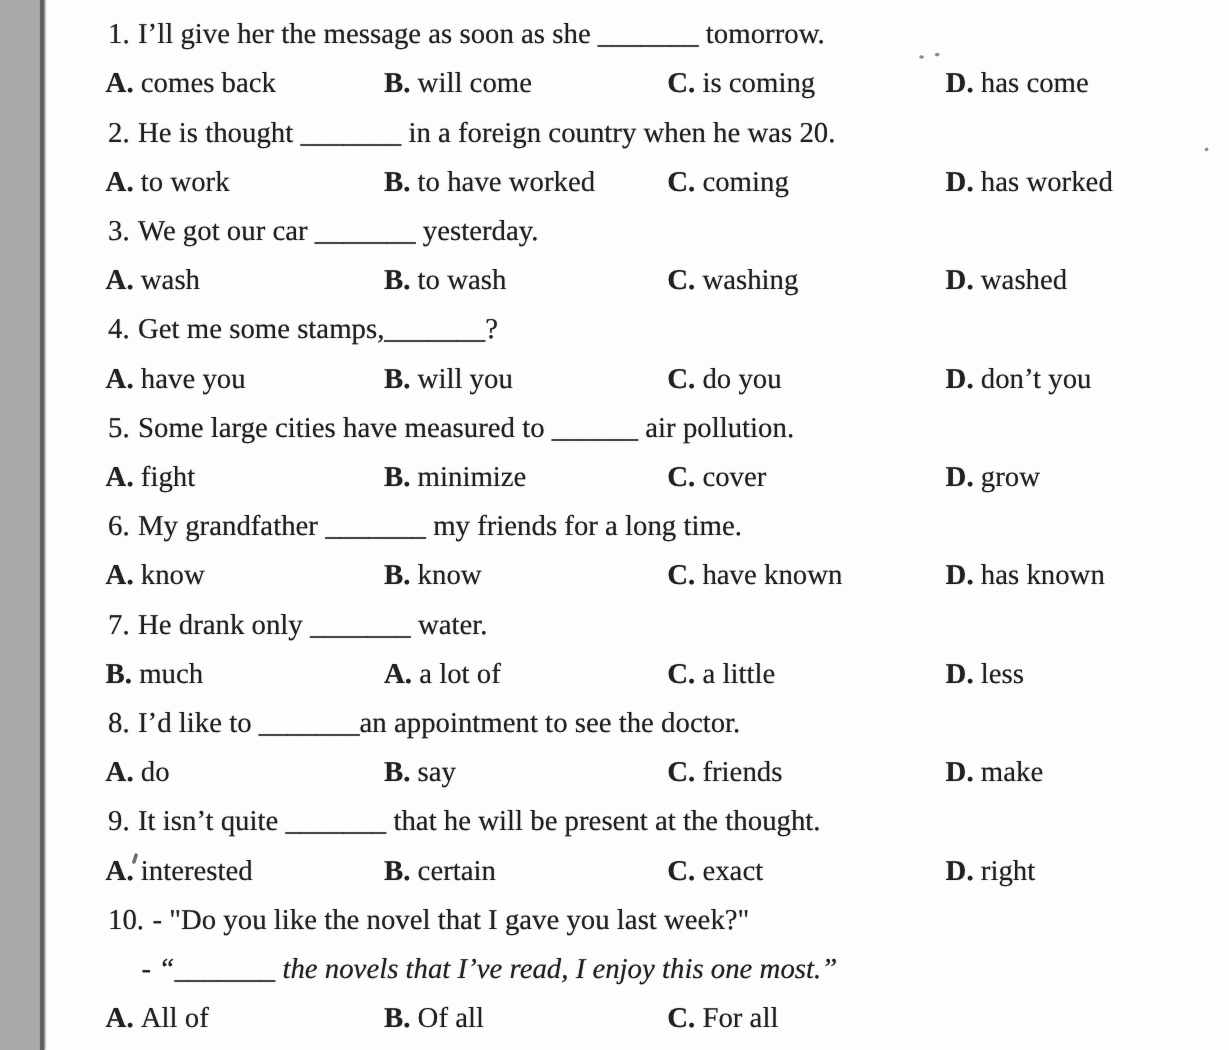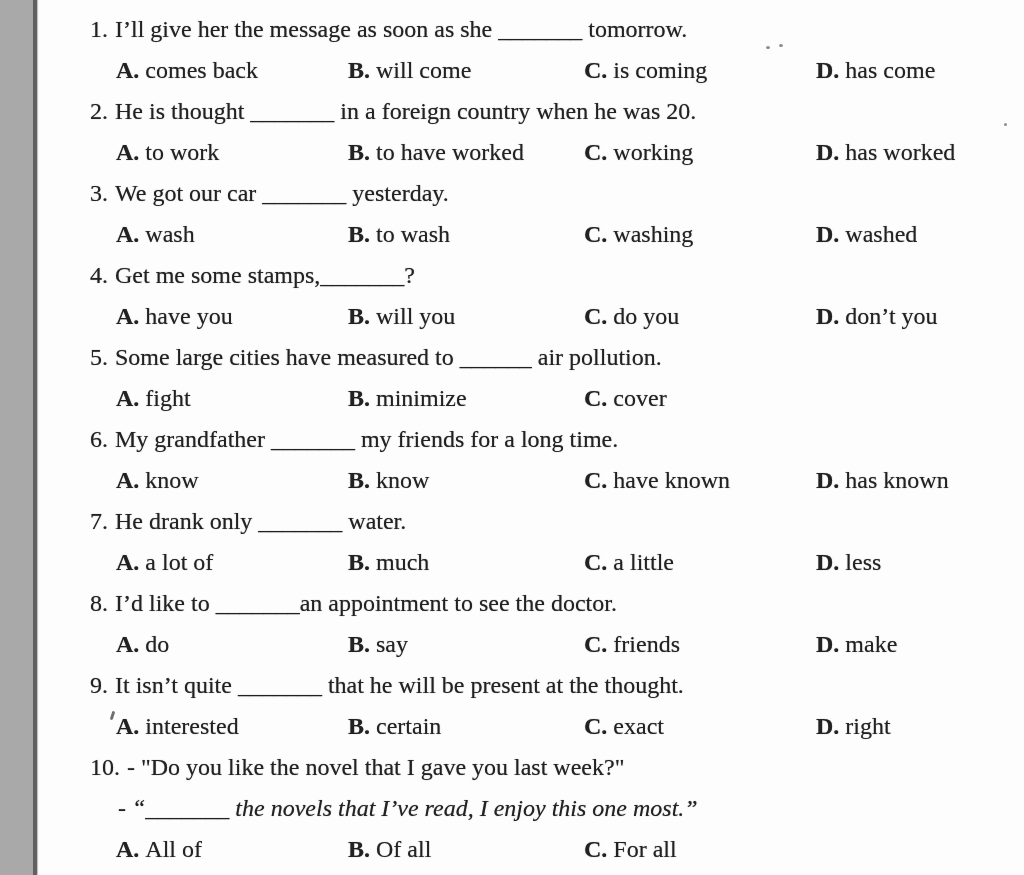--- a/index.html
+++ b/index.html
@@ -47,21 +47,21 @@
     white-space: nowrap;
     text-shadow: 0 0 1px rgba(25,25,25,0.55);
     font-style: italic;
   }
   .qnum {
     margin-right: 7px;
   }
   .opts {
     display: grid;
     grid-template-columns: 232px 236px 232px 1fr;
-    padding-left: 116px;
+    padding-left: 88px;
     white-space: nowrap;
   }
   .opt {
     text-shadow: 0 0 1px rgba(25,25,25,0.5);
   }
   .ol {
     font-weight: bold;
     margin-right: 6px;
   }
   
@@ -100,21 +100,21 @@
       </div>
     </div>
 
     <div class="q">
       <div class="stem">
         <span class="qnum">2.</span><span class="qtext">He is thought _______ in a foreign country when he was 20.</span>
       </div>
       <div class="opts">
         <span class="opt"><span class="ol">A.</span><span>to work</span></span>
         <span class="opt"><span class="ol">B.</span><span>to have worked</span></span>
-        <span class="opt"><span class="ol">C.</span><span>working</span></span>
+        <span class="opt"><span class="ol">C.</span><span>coming</span></span>
         <span class="opt"><span class="ol">D.</span><span>has worked</span></span>
       </div>
     </div>
 
     <div class="q">
       <div class="stem">
         <span class="qnum">3.</span><span class="qtext">We got our car _______ yesterday.</span>
       </div>
       <div class="opts">
         <span class="opt"><span class="ol">A.</span><span>wash</span></span>
@@ -137,42 +137,43 @@
     </div>
 
     <div class="q">
       <div class="stem">
         <span class="qnum">5.</span><span class="qtext">Some large cities have measured to ______ air pollution.</span>
       </div>
       <div class="opts">
         <span class="opt"><span class="ol">A.</span><span>fight</span></span>
         <span class="opt"><span class="ol">B.</span><span>minimize</span></span>
         <span class="opt"><span class="ol">C.</span><span>cover</span></span>
+        <span class="opt"><span class="ol">D.</span><span>grow</span></span>
       </div>
     </div>
 
     <div class="q">
       <div class="stem">
         <span class="qnum">6.</span><span class="qtext">My grandfather _______ my friends for a long time.</span>
       </div>
       <div class="opts">
         <span class="opt"><span class="ol">A.</span><span>know</span></span>
         <span class="opt"><span class="ol">B.</span><span>know</span></span>
         <span class="opt"><span class="ol">C.</span><span>have known</span></span>
         <span class="opt"><span class="ol">D.</span><span>has known</span></span>
       </div>
     </div>
 
     <div class="q">
       <div class="stem">
         <span class="qnum">7.</span><span class="qtext">He drank only _______ water.</span>
       </div>
       <div class="opts">
+        <span class="opt"><span class="ol">B.</span><span>much</span></span>
         <span class="opt"><span class="ol">A.</span><span>a lot of</span></span>
-        <span class="opt"><span class="ol">B.</span><span>much</span></span>
         <span class="opt"><span class="ol">C.</span><span>a little</span></span>
         <span class="opt"><span class="ol">D.</span><span>less</span></span>
       </div>
     </div>
 
     <div class="q">
       <div class="stem">
         <span class="qnum">8.</span><span class="qtext">I’d like to _______an appointment to see the doctor.</span>
       </div>
       <div class="opts">

